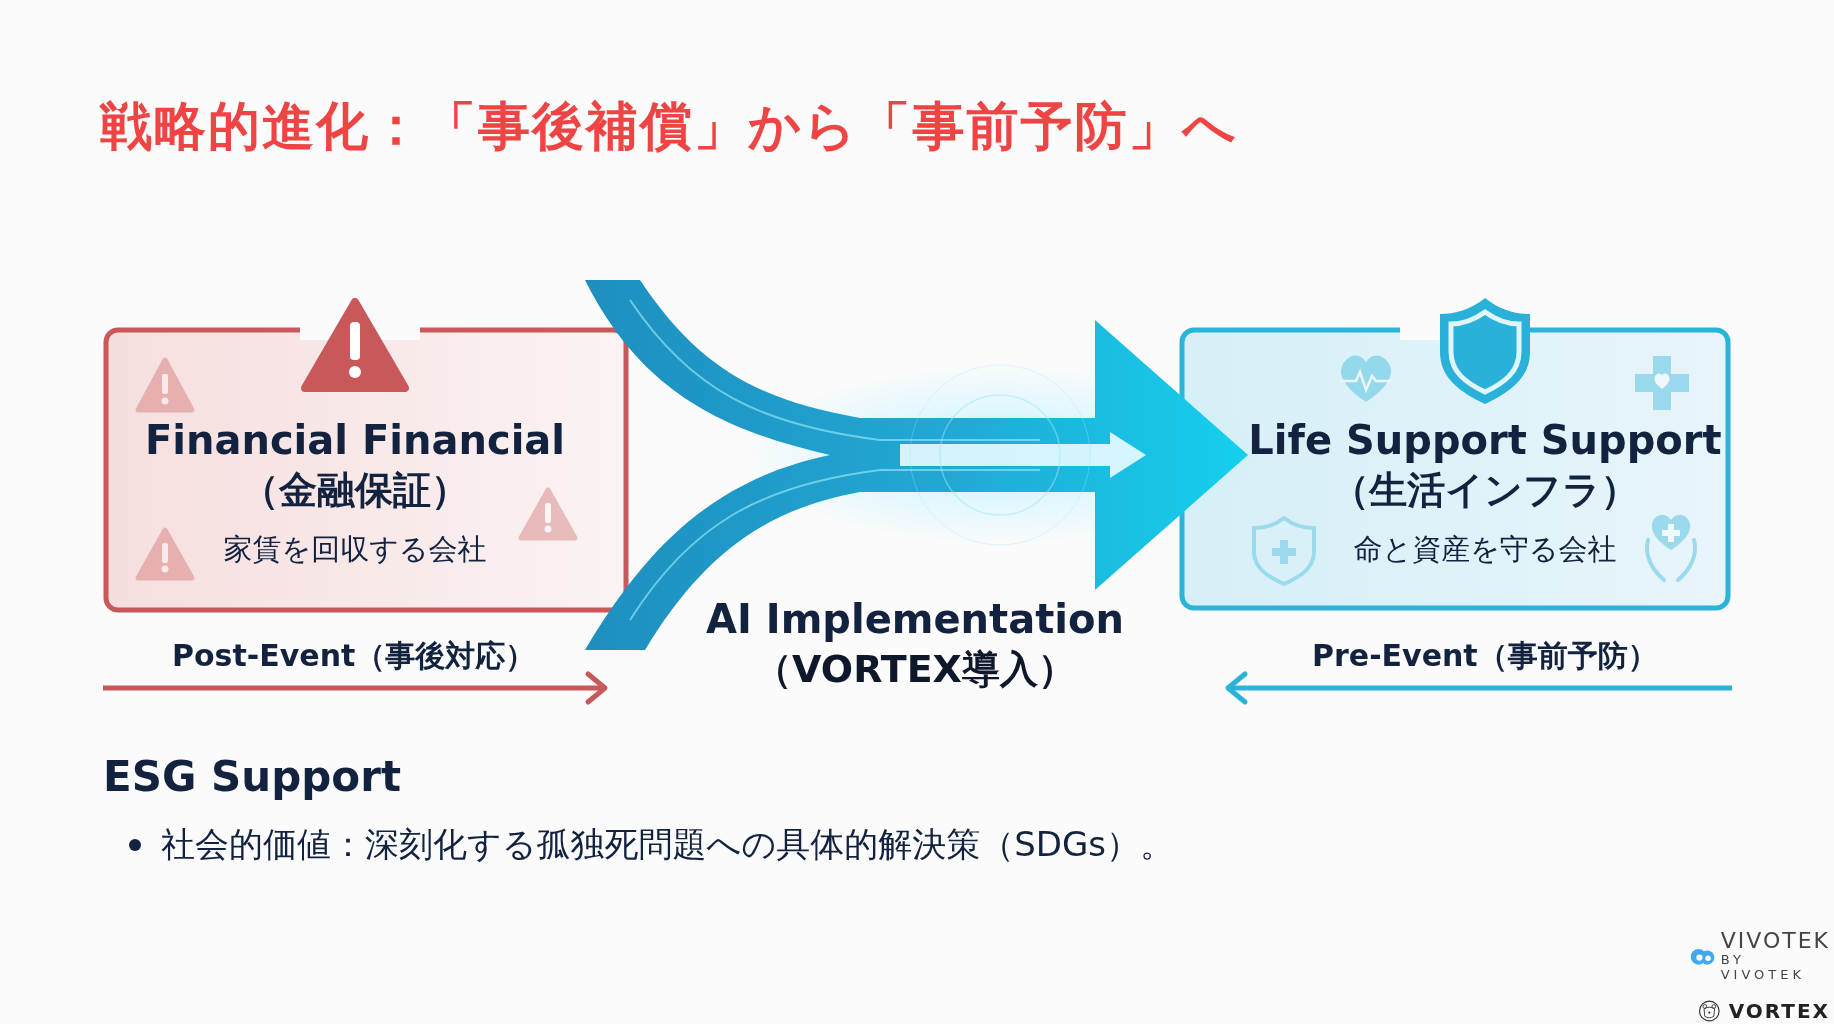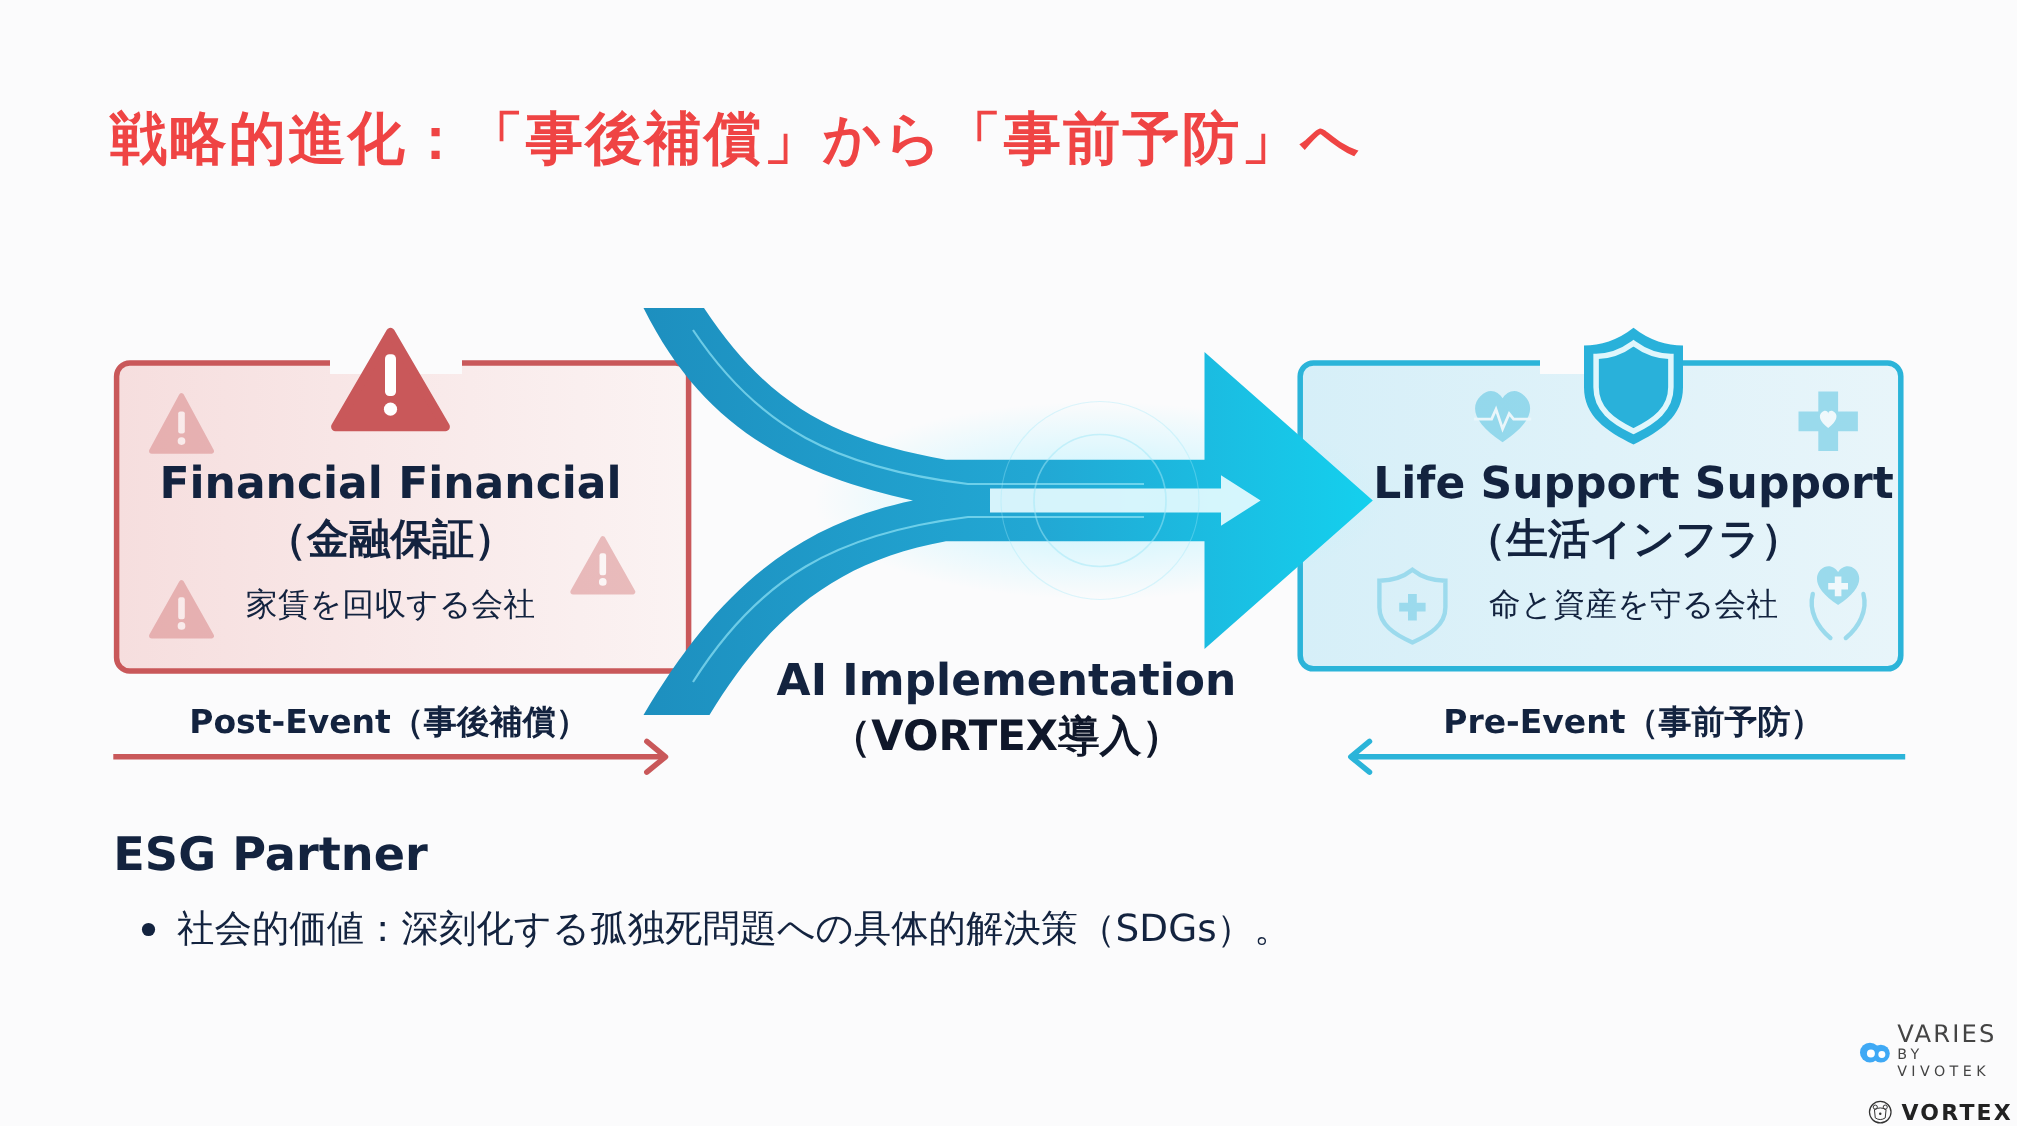--- a/index.html
+++ b/index.html
@@ -147,40 +147,40 @@
   <div class="en">Life Support Support</div>
   <div class="jp">（生活インフラ）</div>
   <div class="sub">命と資産を守る会社</div>
 </div>
 
 <div class="center-text">
   <div class="en">AI Implementation</div>
   <div class="jp">（VORTEX導入）</div>
 </div>
 
-<div class="timeline-label tl-left">Post-Event（事後補償）</div>
+<div class="timeline-label tl-left">Post-Event（事後対応）</div>
 <div class="timeline-label tl-right">Pre-Event（事前予防）</div>
 
 <div class="esg">
-  <h2>ESG Partner</h2>
+  <h2>ESG Support</h2>
   <ul>
     <li>社会的価値：深刻化する孤独死問題への具体的解決策（SDGs）。</li>
   </ul>
 </div>
 
 <div class="logos">
   <div class="logo-vortex">
     <svg width="34" height="26" viewBox="0 0 34 26">
       <circle cx="11" cy="14" r="10" fill="#3fa9f5"></circle>
       <circle cx="22" cy="15" r="9" fill="#3fa9f5"></circle>
       <circle cx="12" cy="15" r="4" fill="#fff"></circle>
       <circle cx="23" cy="16" r="3.5" fill="#fff"></circle>
     </svg>
     <div>
-      <div class="word">VARIES</div>
+      <div class="word">VIVOTEK</div>
       <div class="by">BY VIVOTEK</div>
     </div>
   </div>
   <div class="logo-varies">
     <svg width="30" height="30" viewBox="0 0 30 30">
       <circle cx="15" cy="15" r="13" fill="none" stroke="#333" stroke-width="1.5"></circle>
       <circle cx="9" cy="9" r="2.5" fill="none" stroke="#333" stroke-width="1.2"></circle>
       <circle cx="21" cy="9" r="2.5" fill="none" stroke="#333" stroke-width="1.2"></circle>
       <path d="M8 12 Q15 8 22 12 L21 22 Q15 26 9 22 Z" fill="none" stroke="#333" stroke-width="1.2"></path>
       <circle cx="15" cy="17" r="1.5" fill="#333"></circle>

